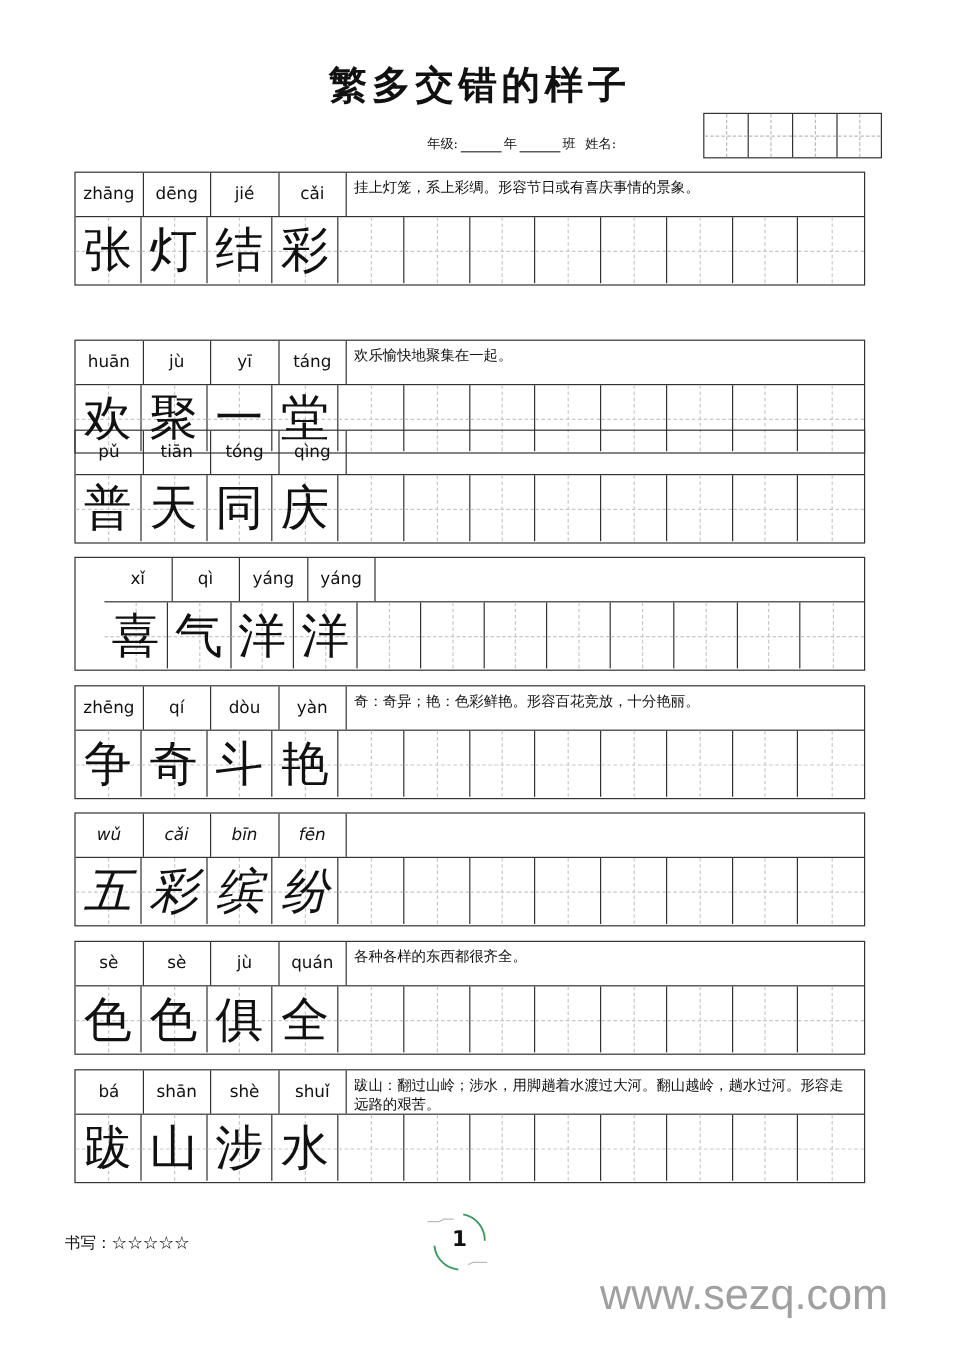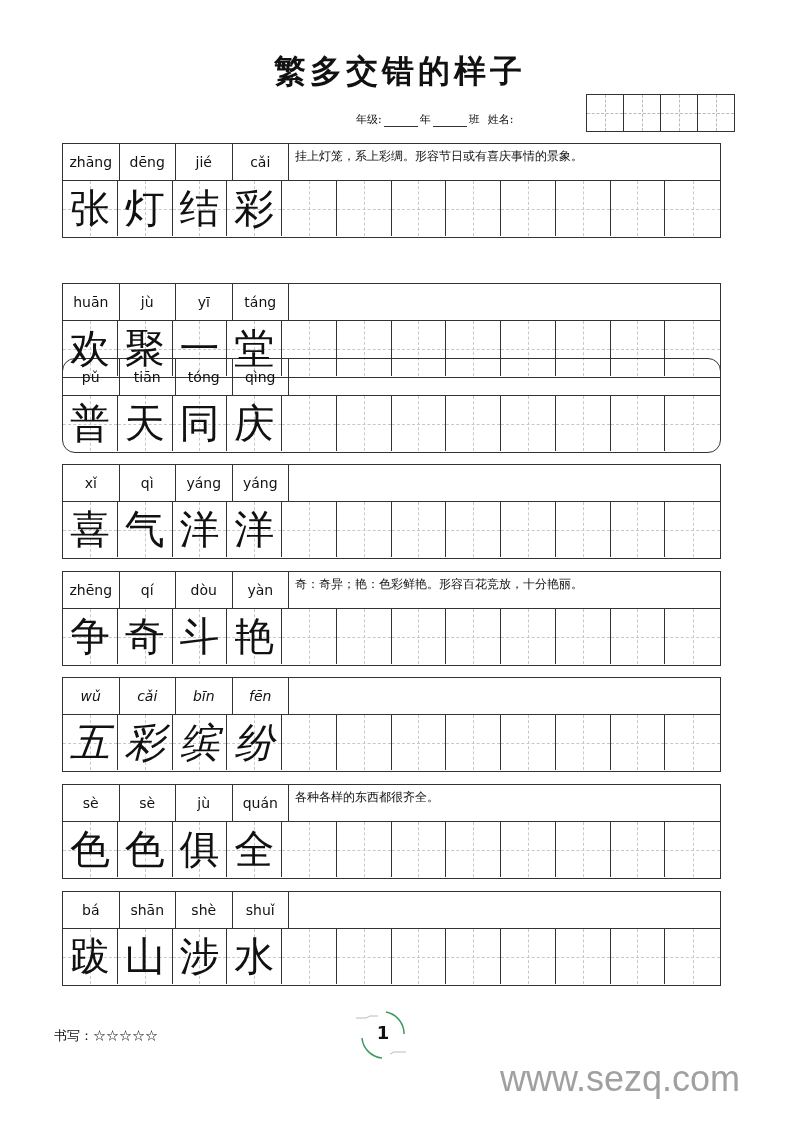--- a/index.html
+++ b/index.html
@@ -78,20 +78,21 @@
         <div class="cell"></div>
         <div class="cell"></div>
       </div>
     </div>
     <div class="block" style="top: 251px; margin-top: 32px;">
       <div class="pyrow">
         <div class="py">huān</div>
         <div class="py">jù</div>
         <div class="py">yī</div>
         <div class="py">táng</div>
+        <div class="def">欢乐愉快地聚集在一起。</div>
       </div>
       <div class="chrow">
         <div class="cell">
           <span>欢</span>
         </div>
         <div class="cell">
           <span>聚</span>
         </div>
         <div class="cell">
           <span>一</span>
@@ -102,21 +103,21 @@
         <div class="cell"></div>
         <div class="cell"></div>
         <div class="cell"></div>
         <div class="cell"></div>
         <div class="cell"></div>
         <div class="cell"></div>
         <div class="cell"></div>
         <div class="cell"></div>
       </div>
     </div>
-    <div class="block" style="top: 358px; border-radius: 13px;">
+    <div class="block" style="top: 358px;">
       <div class="pyrow">
         <div class="py">pǔ</div>
         <div class="py">tiān</div>
         <div class="py">tóng</div>
         <div class="py">qìng</div>
       </div>
       <div class="chrow">
         <div class="cell">
           <span>普</span>
         </div>
@@ -132,21 +133,21 @@
         <div class="cell"></div>
         <div class="cell"></div>
         <div class="cell"></div>
         <div class="cell"></div>
         <div class="cell"></div>
         <div class="cell"></div>
         <div class="cell"></div>
         <div class="cell"></div>
       </div>
     </div>
-    <div class="block" style="top: 464px;">
+    <div class="block" style="top: 464px; padding-left: 24px;">
       <div class="pyrow">
         <div class="py">xǐ</div>
         <div class="py">qì</div>
         <div class="py">yáng</div>
         <div class="py">yáng</div>
       </div>
       <div class="chrow">
         <div class="cell">
           <span>喜</span>
         </div>
@@ -260,20 +261,21 @@
         <div class="cell"></div>
         <div class="cell"></div>
       </div>
     </div>
     <div class="block" style="top: 891px;">
       <div class="pyrow">
         <div class="py">bá</div>
         <div class="py">shān</div>
         <div class="py">shè</div>
         <div class="py">shuǐ</div>
+        <div class="def">跋山：翻过山岭；涉水，用脚趟着水渡过大河。翻山越岭，趟水过河。形容走远路的艰苦。</div>
       </div>
       <div class="chrow">
         <div class="cell">
           <span>跋</span>
         </div>
         <div class="cell">
           <span>山</span>
         </div>
         <div class="cell">
           <span>涉</span>

